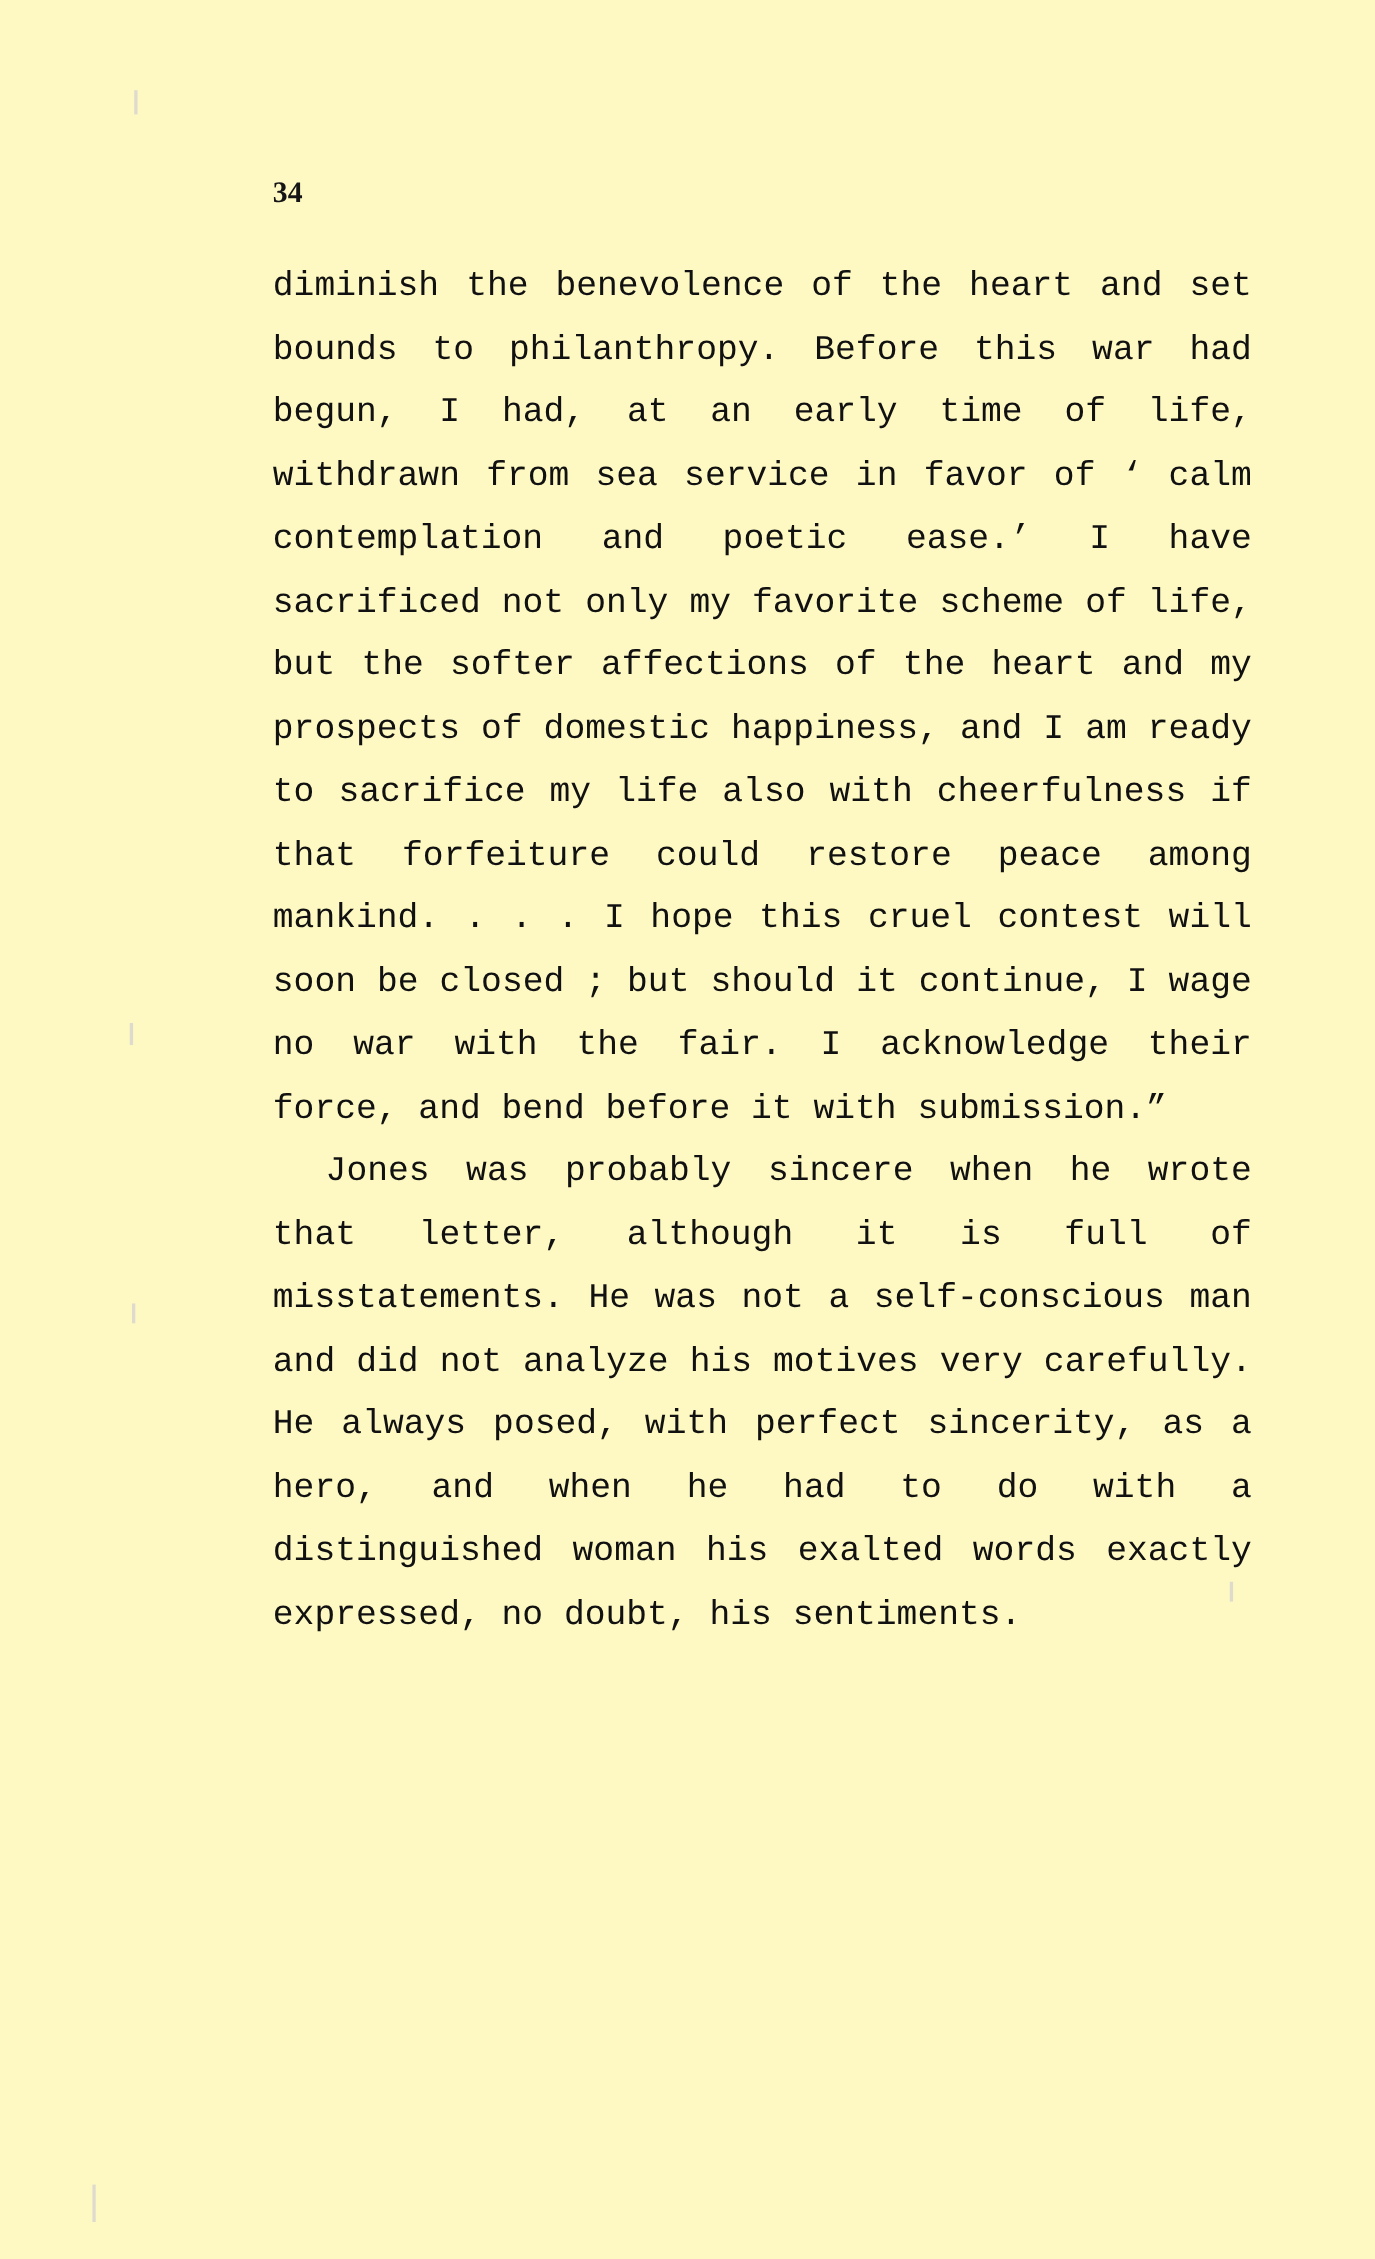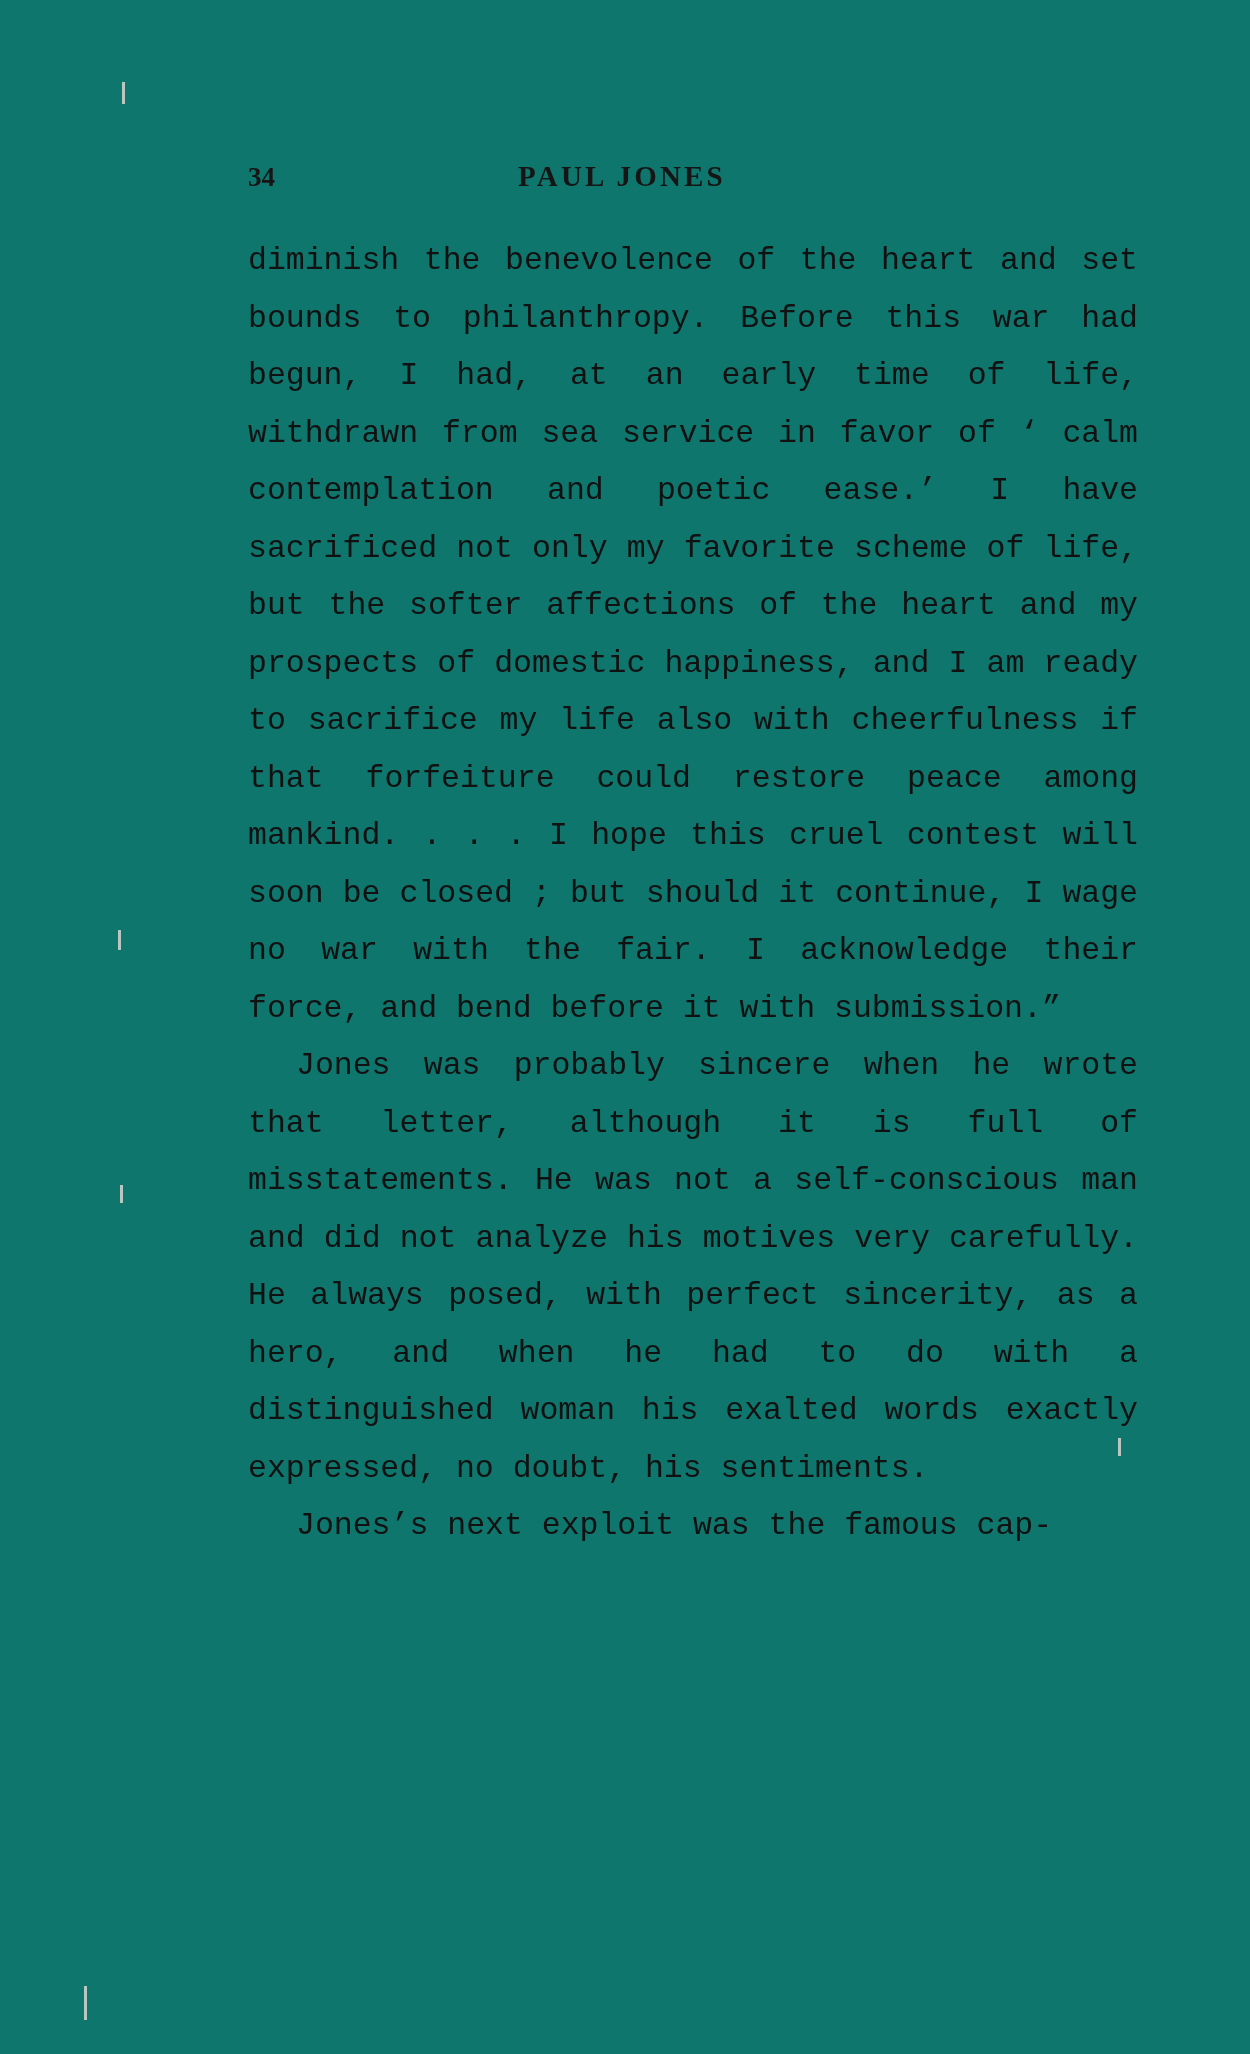--- a/index.html
+++ b/index.html
@@ -14,21 +14,21 @@
     color: #1a1a1a;
     position: relative;
     overflow: hidden;
   }
   .page {
     position: absolute;
     left: 0;
     top: 0;
     width: 1250px;
     height: 2054px;
-    background: #0f766e;
+    background: #fef9c3;
   }
   .page-inner {
     position: absolute;
     left: 248px;
     top: 160px;
     width: 890px;
   }
   .header-row {
     display: flex;
     align-items: baseline;
@@ -90,23 +90,21 @@
   <div class="edge-mark mark-1"></div>
   <div class="edge-mark mark-2"></div>
   <div class="edge-mark mark-3"></div>
   <div class="edge-mark mark-4"></div>
   <div class="edge-mark mark-5"></div>
 
   <div class="page-inner">
 
     <div class="header-row">
       <div class="folio">34</div>
-      <div class="running-head">PAUL JONES</div>
     </div>
 
     <div class="body-text">
       <p class="no-indent">diminish the benevolence of the heart and set bounds to philanthropy. Before this war had begun, I had, at an early time of life, withdrawn from sea service in favor of ‘ calm contemplation and poetic ease.’ I have sacrificed not only my favorite scheme of life, but the softer affections of the heart and my prospects of domestic happiness, and I am ready to sacrifice my life also with cheerfulness if that forfeiture could restore peace among mankind. . . . I hope this cruel contest will soon be closed ; but should it continue, I wage no war with the fair. I acknowledge their force, and bend before it with submission.”</p>
       <p class="indent">Jones was probably sincere when he wrote that letter, although it is full of misstatements. He was not a self-conscious man and did not analyze his motives very carefully. He always posed, with perfect sincerity, as a hero, and when he had to do with a distinguished woman his exalted words exactly expressed, no doubt, his sentiments.</p>
-      <p class="indent">Jones’s next exploit was the famous cap-</p>
     </div>
 
   </div>
 </div>
 
 </body></html>

